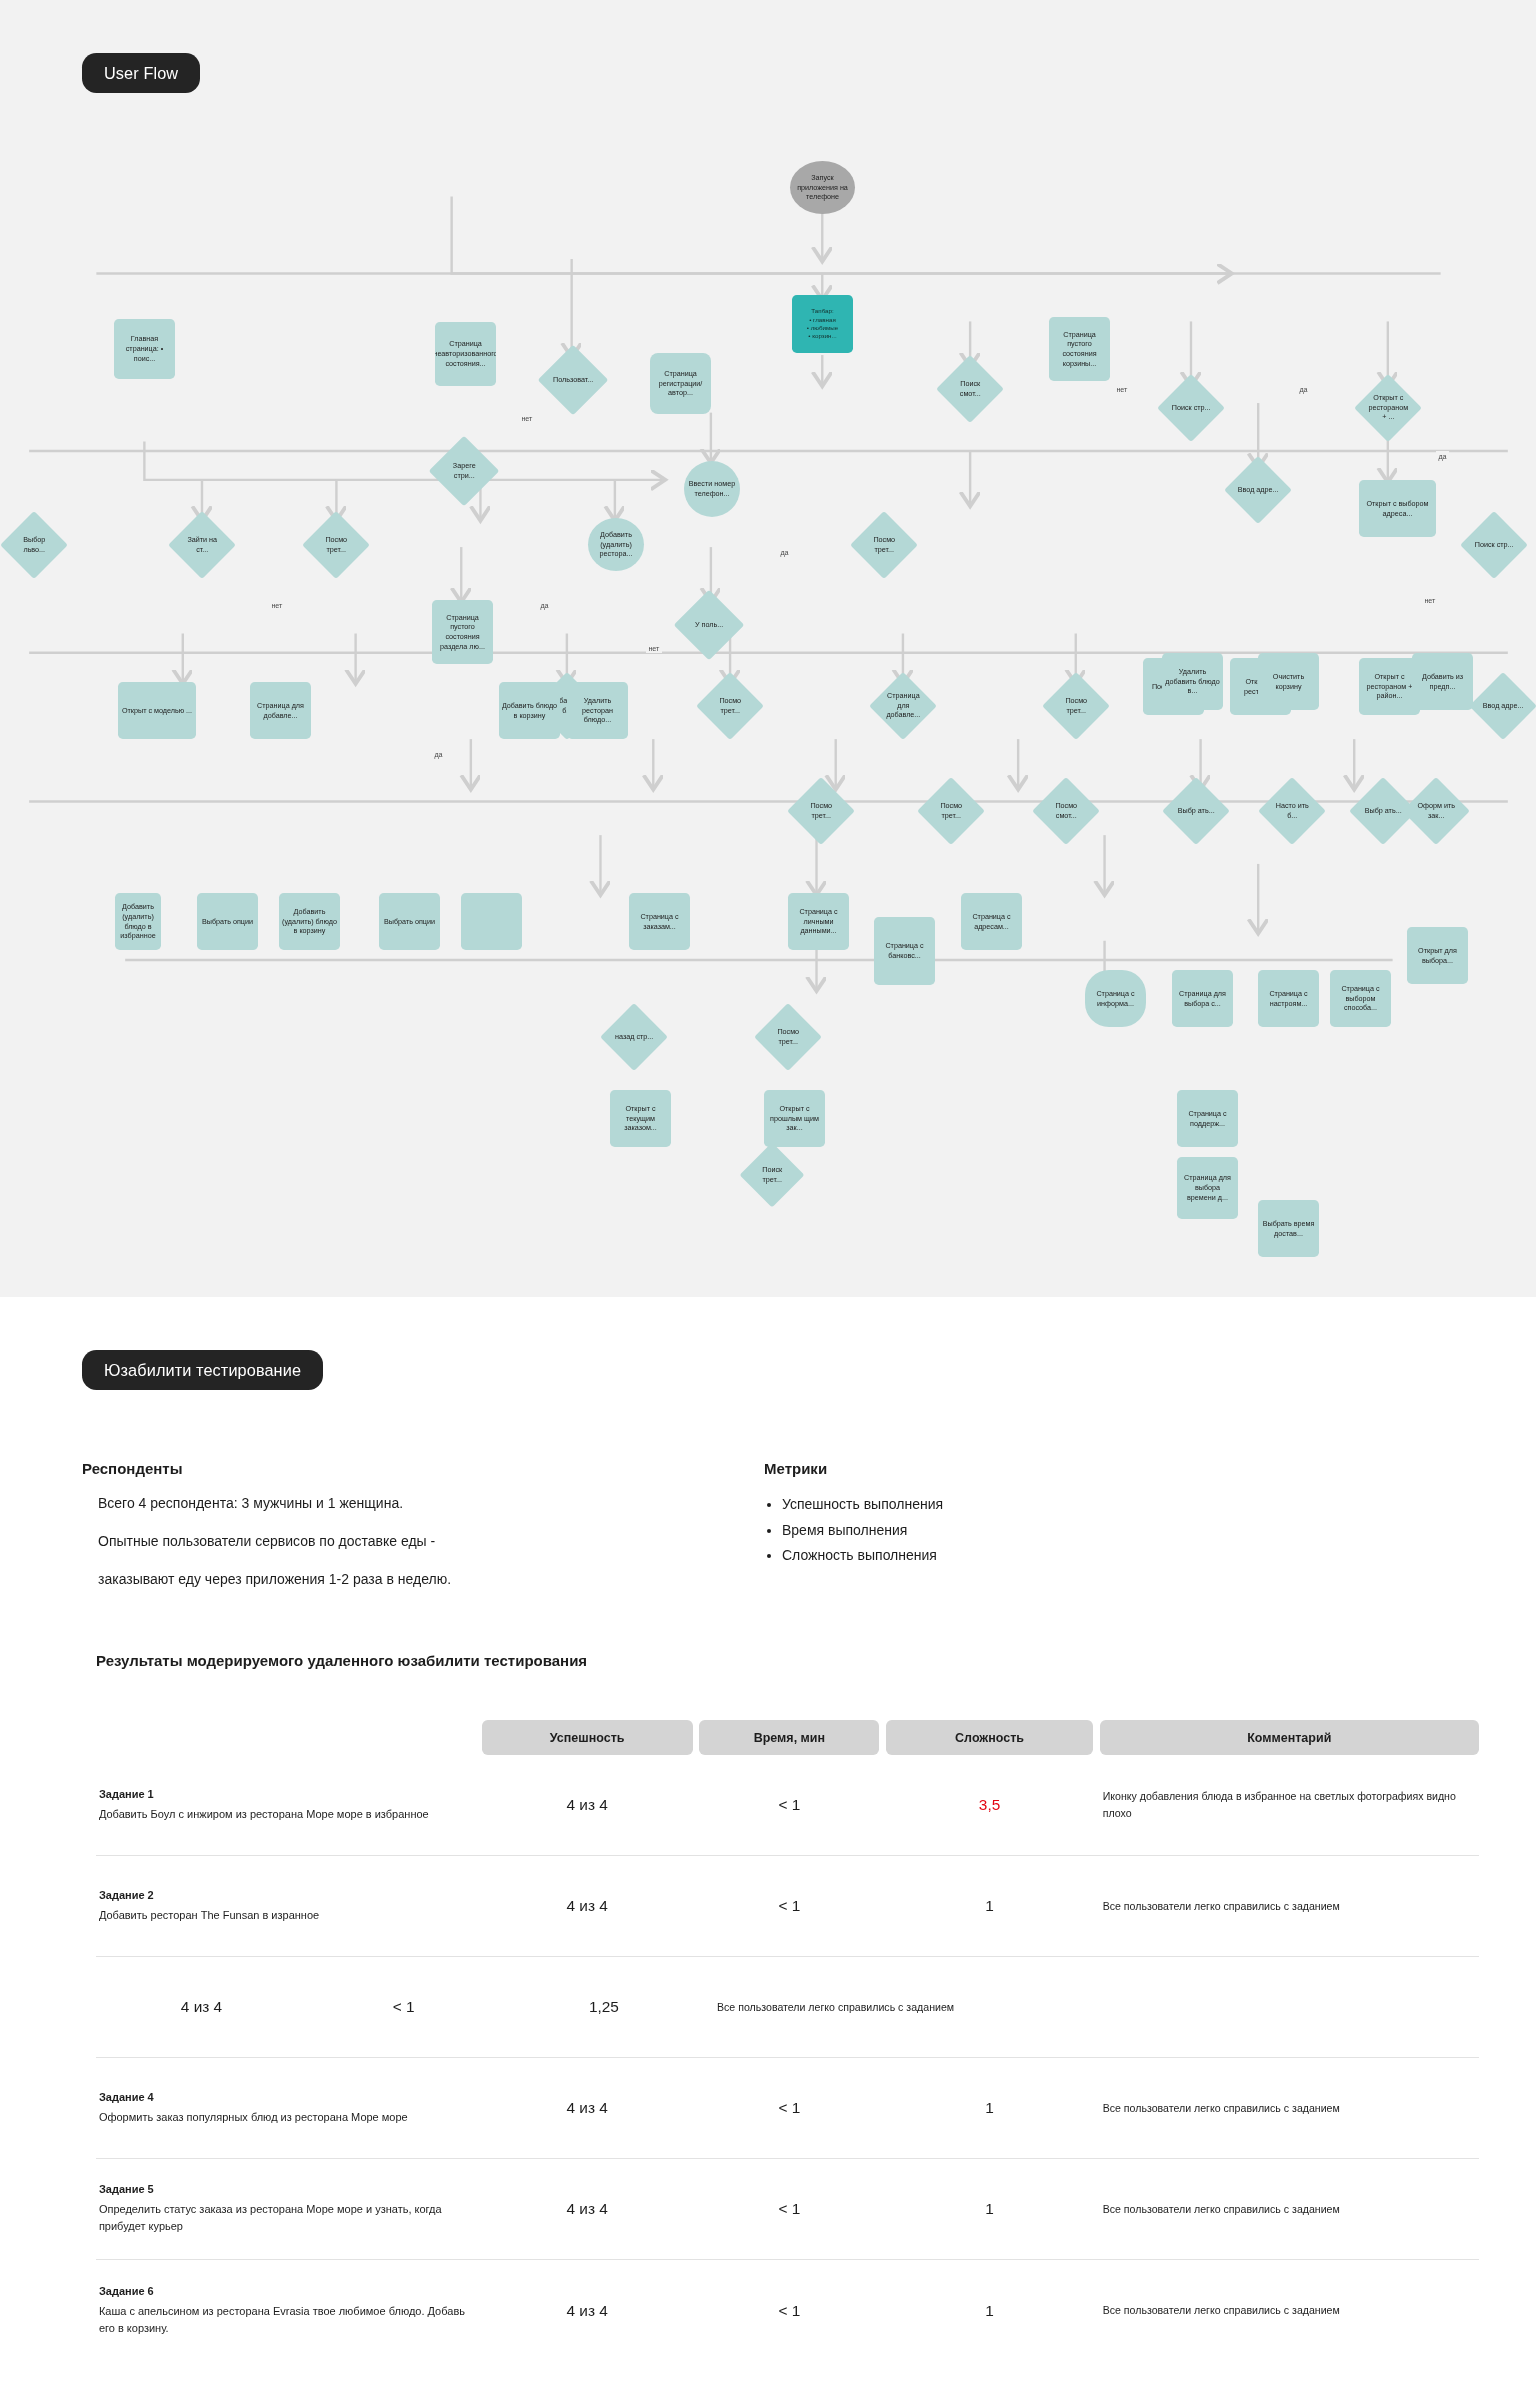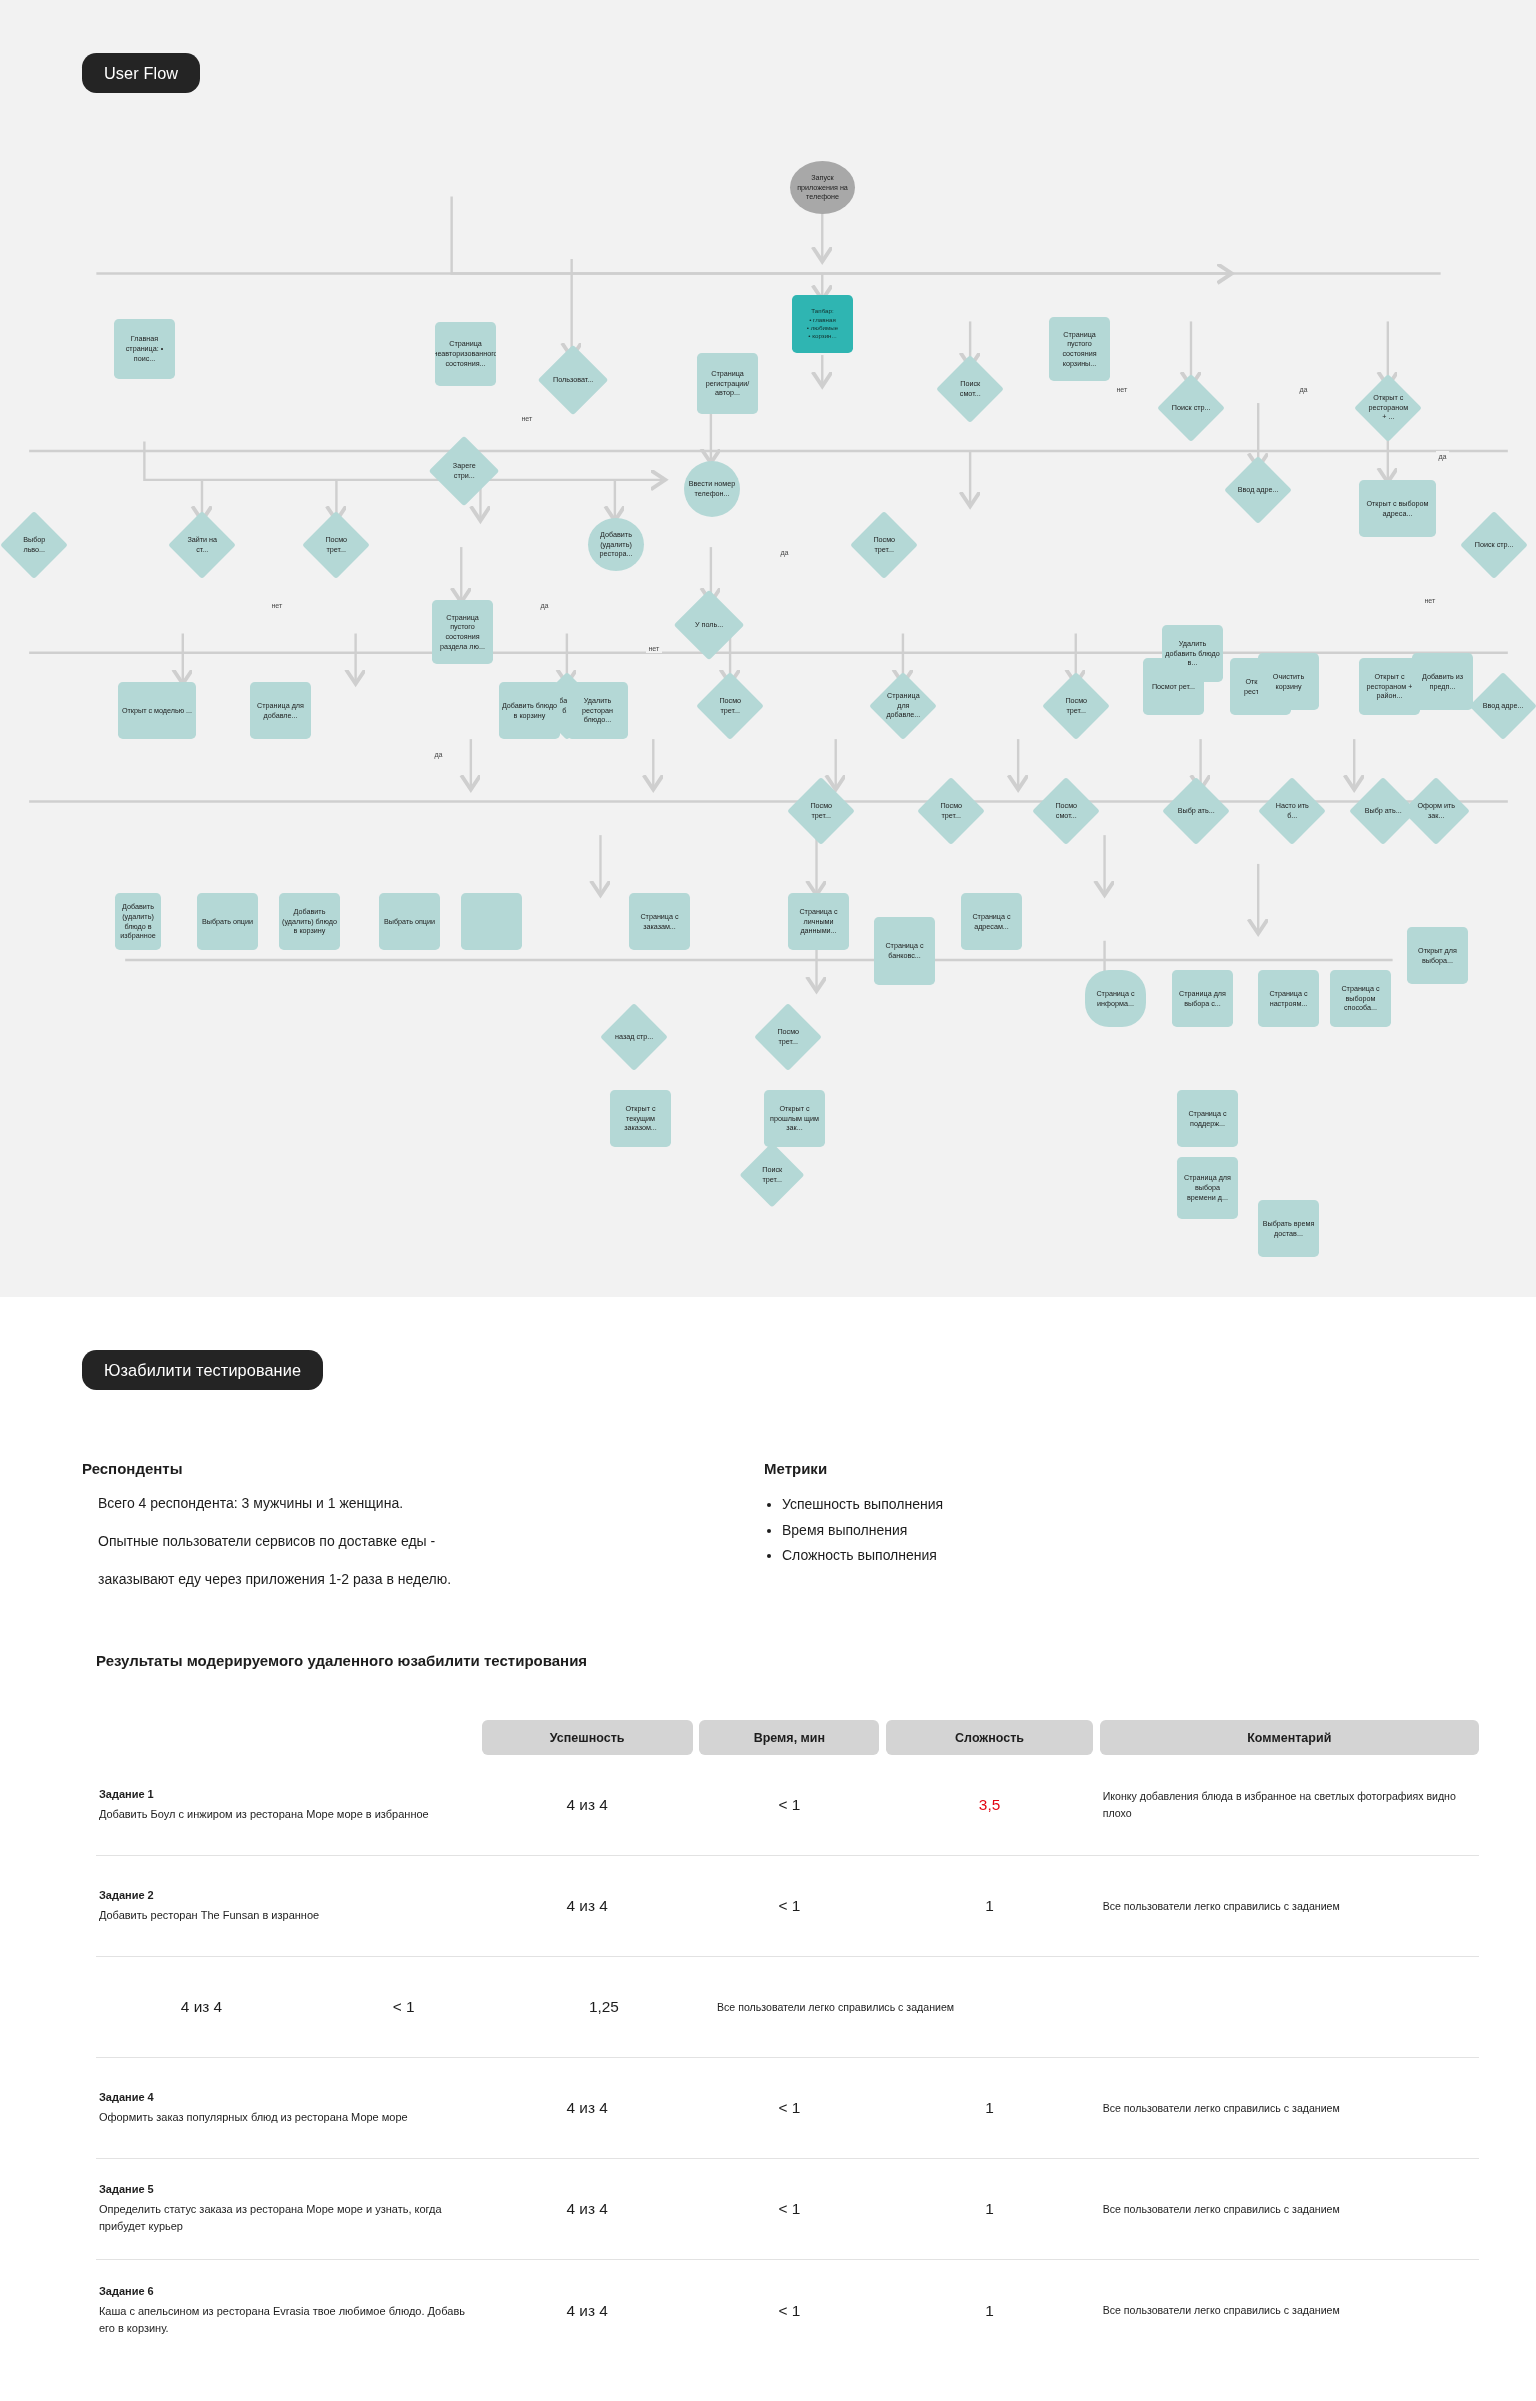--- a/index.html
+++ b/index.html
@@ -222,21 +222,21 @@
       </div>
     <div class="node n-rect" style="left:435px;  top:207px; width:61px; height:64px;">
         <span>Страница неавторизованного состояния...</span>
       </div>
     <div class="node n-diamond" style="left:439px;  top:331px; width:50px; height:50px;">
         <span>Зареге стри...</span>
       </div>
     <div class="node n-diamond" style="left:548px; top:240px; width:50px; height:50px;">
         <span>Пользоват...</span>
       </div>
-    <div class="node n-rect" style="left:697px; top:238px; width:61px; height:61px;">
+    <div class="node n-rect" style="left:650px; top:238px; width:61px; height:61px;border-radius:8px;">
         <span>Страница регистрации/автор...</span>
       </div>
     <div class="node n-ellipse" style="left:684px; top:346px; width:56px; height:56px;">
         <span>Ввести номер телефон...</span>
       </div>
     <div class="node n-rect" style="left:432px;  top:485px; width:61px; height:64px;">
         <span>Страница пустого состояния раздела лю...</span>
       </div>
     <div class="node n-diamond" style="left:684px; top:485px; width:50px; height:50px;">
         <span>У поль...</span>
@@ -367,21 +367,21 @@
       </div>
     <div class="node n-rect" style="left:1258px; top:1085px; width:61px; height:57px;">
         <span>Выбрать время достав...</span>
       </div>
     <div class="node n-rect" style="left:1215px; top:543px; width:0px; height:0px; opacity:0;">
         <span></span>
       </div>
     <div class="node n-rect" style="left:1258px; top:538px; width:61px; height:57px;">
         <span>Очистить корзину</span>
       </div>
-    <div class="node n-rect" style="left:1162px; top:510px; width:61px; height:57px;">
+    <div class="node n-rect" style="left:1162px; top:538px; width:61px; height:57px;">
         <span>Удалить добавить блюдо в...</span>
       </div>
     <div class="node n-rect" style="left:1412px; top:538px; width:61px; height:57px;">
         <span>Добавить из предп...</span>
       </div>
     <div class="node n-diamond" style="left:1412px; top:672px; width:48px; height:48px;">
         <span>Оформ ить зак...</span>
       </div>
     <div class="node n-diamond" style="left:1470px; top:406px; width:48px; height:48px;">
         <span>Поиск стр...</span>

